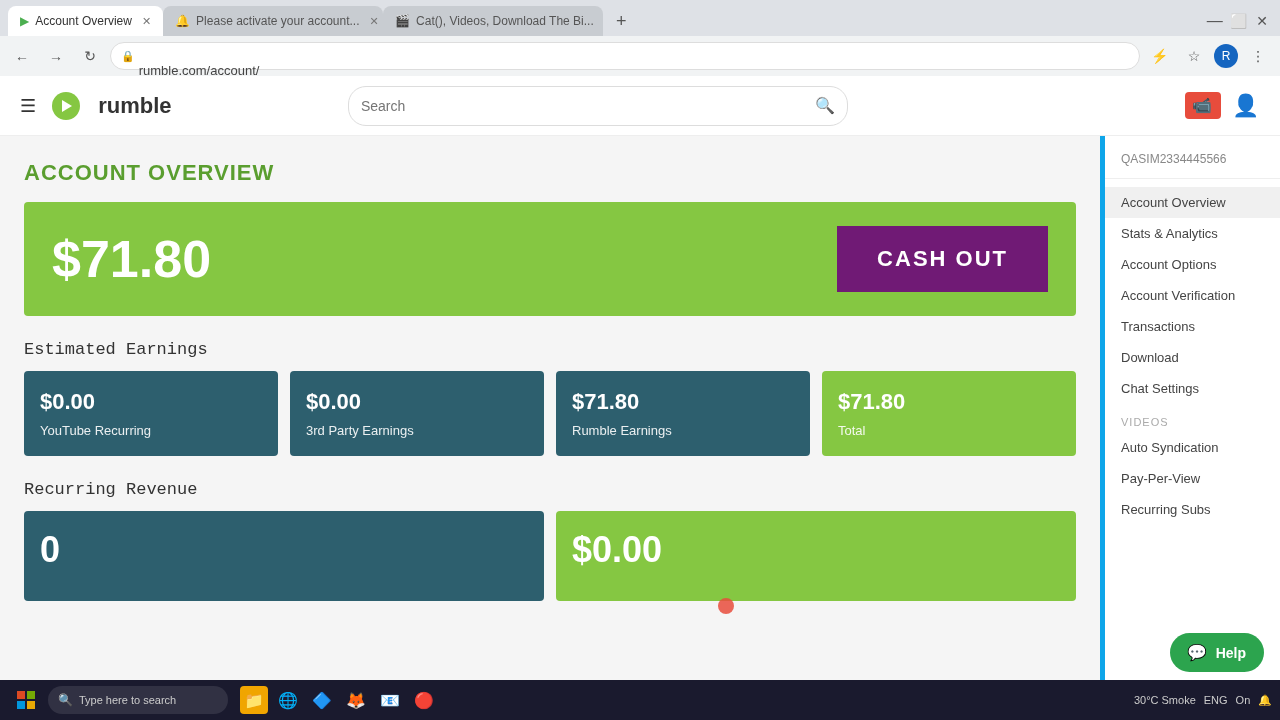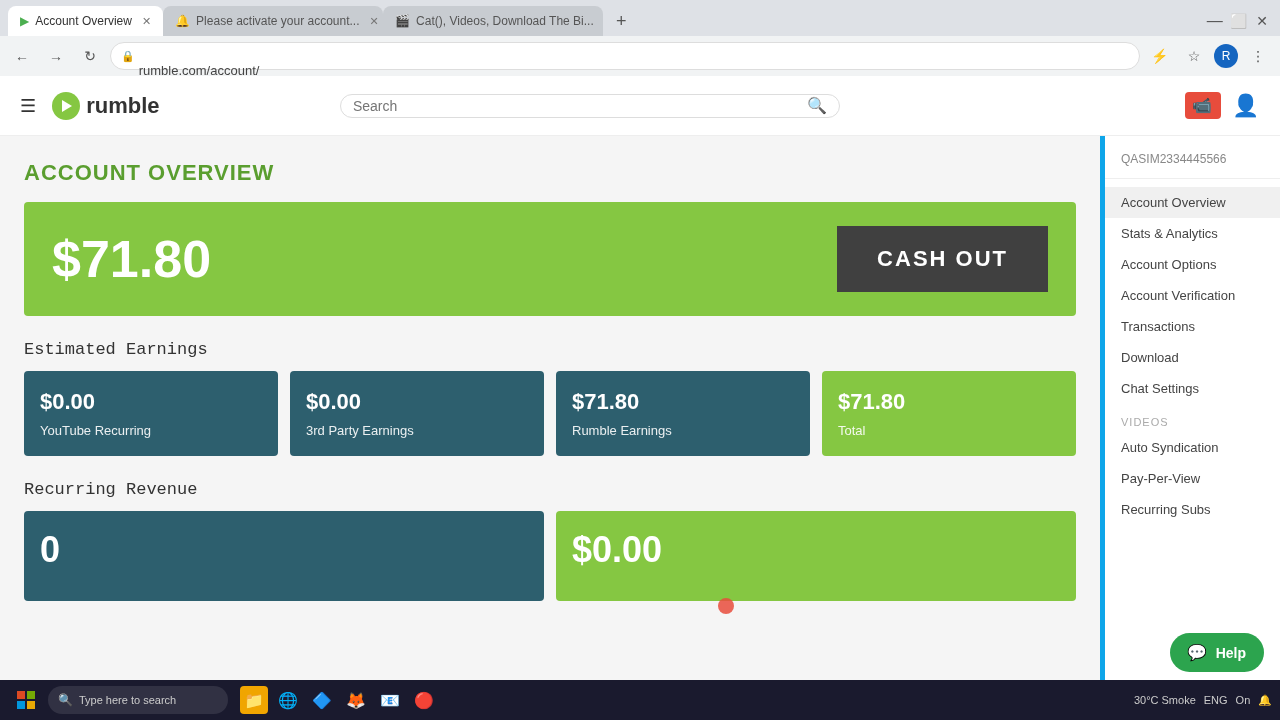--- a/index.html
+++ b/index.html
@@ -109,42 +109,42 @@
       border-bottom: 1px solid #eee;
     }
     .hamburger {
       font-size: 18px;
       cursor: pointer;
       color: #333;
     }
     .logo {
       display: flex;
       align-items: center;
-      gap: 6px;
+      gap: 18px;
       cursor: pointer;
     }
     .logo-icon {
       width: 28px;
       height: 28px;
       background: #85c742;
       border-radius: 50%;
       display: flex;
       align-items: center;
       justify-content: center;
     }
     .logo-text {
       font-size: 22px;
       font-weight: bold;
       color: #333;
     }
     .search-bar {
       flex: 1;
       max-width: 500px;
       margin: 0 auto;
-      height: 24px;
+      height: 40px;
       border: 1px solid #ddd;
       border-radius: 18px;
       display: flex;
       align-items: center;
       padding: 0 12px;
       gap: 15px;
     }
     .search-input {
       border: none;
       outline: none;
@@ -195,21 +195,21 @@
       align-items: center;
       justify-content: space-between;
       margin-bottom: 24px;
     }
     .balance-amount {
       font-size: 52px;
       font-weight: bold;
       color: #fff;
     }
     .cash-out-btn {
-      background: #404040;
+      background: #701a75;
       color: #fff;
       font-size: 22px;
       font-weight: bold;
       padding: 20px 40px;
       border: none;
       cursor: pointer;
       letter-spacing: 2px;
     }
 
     

